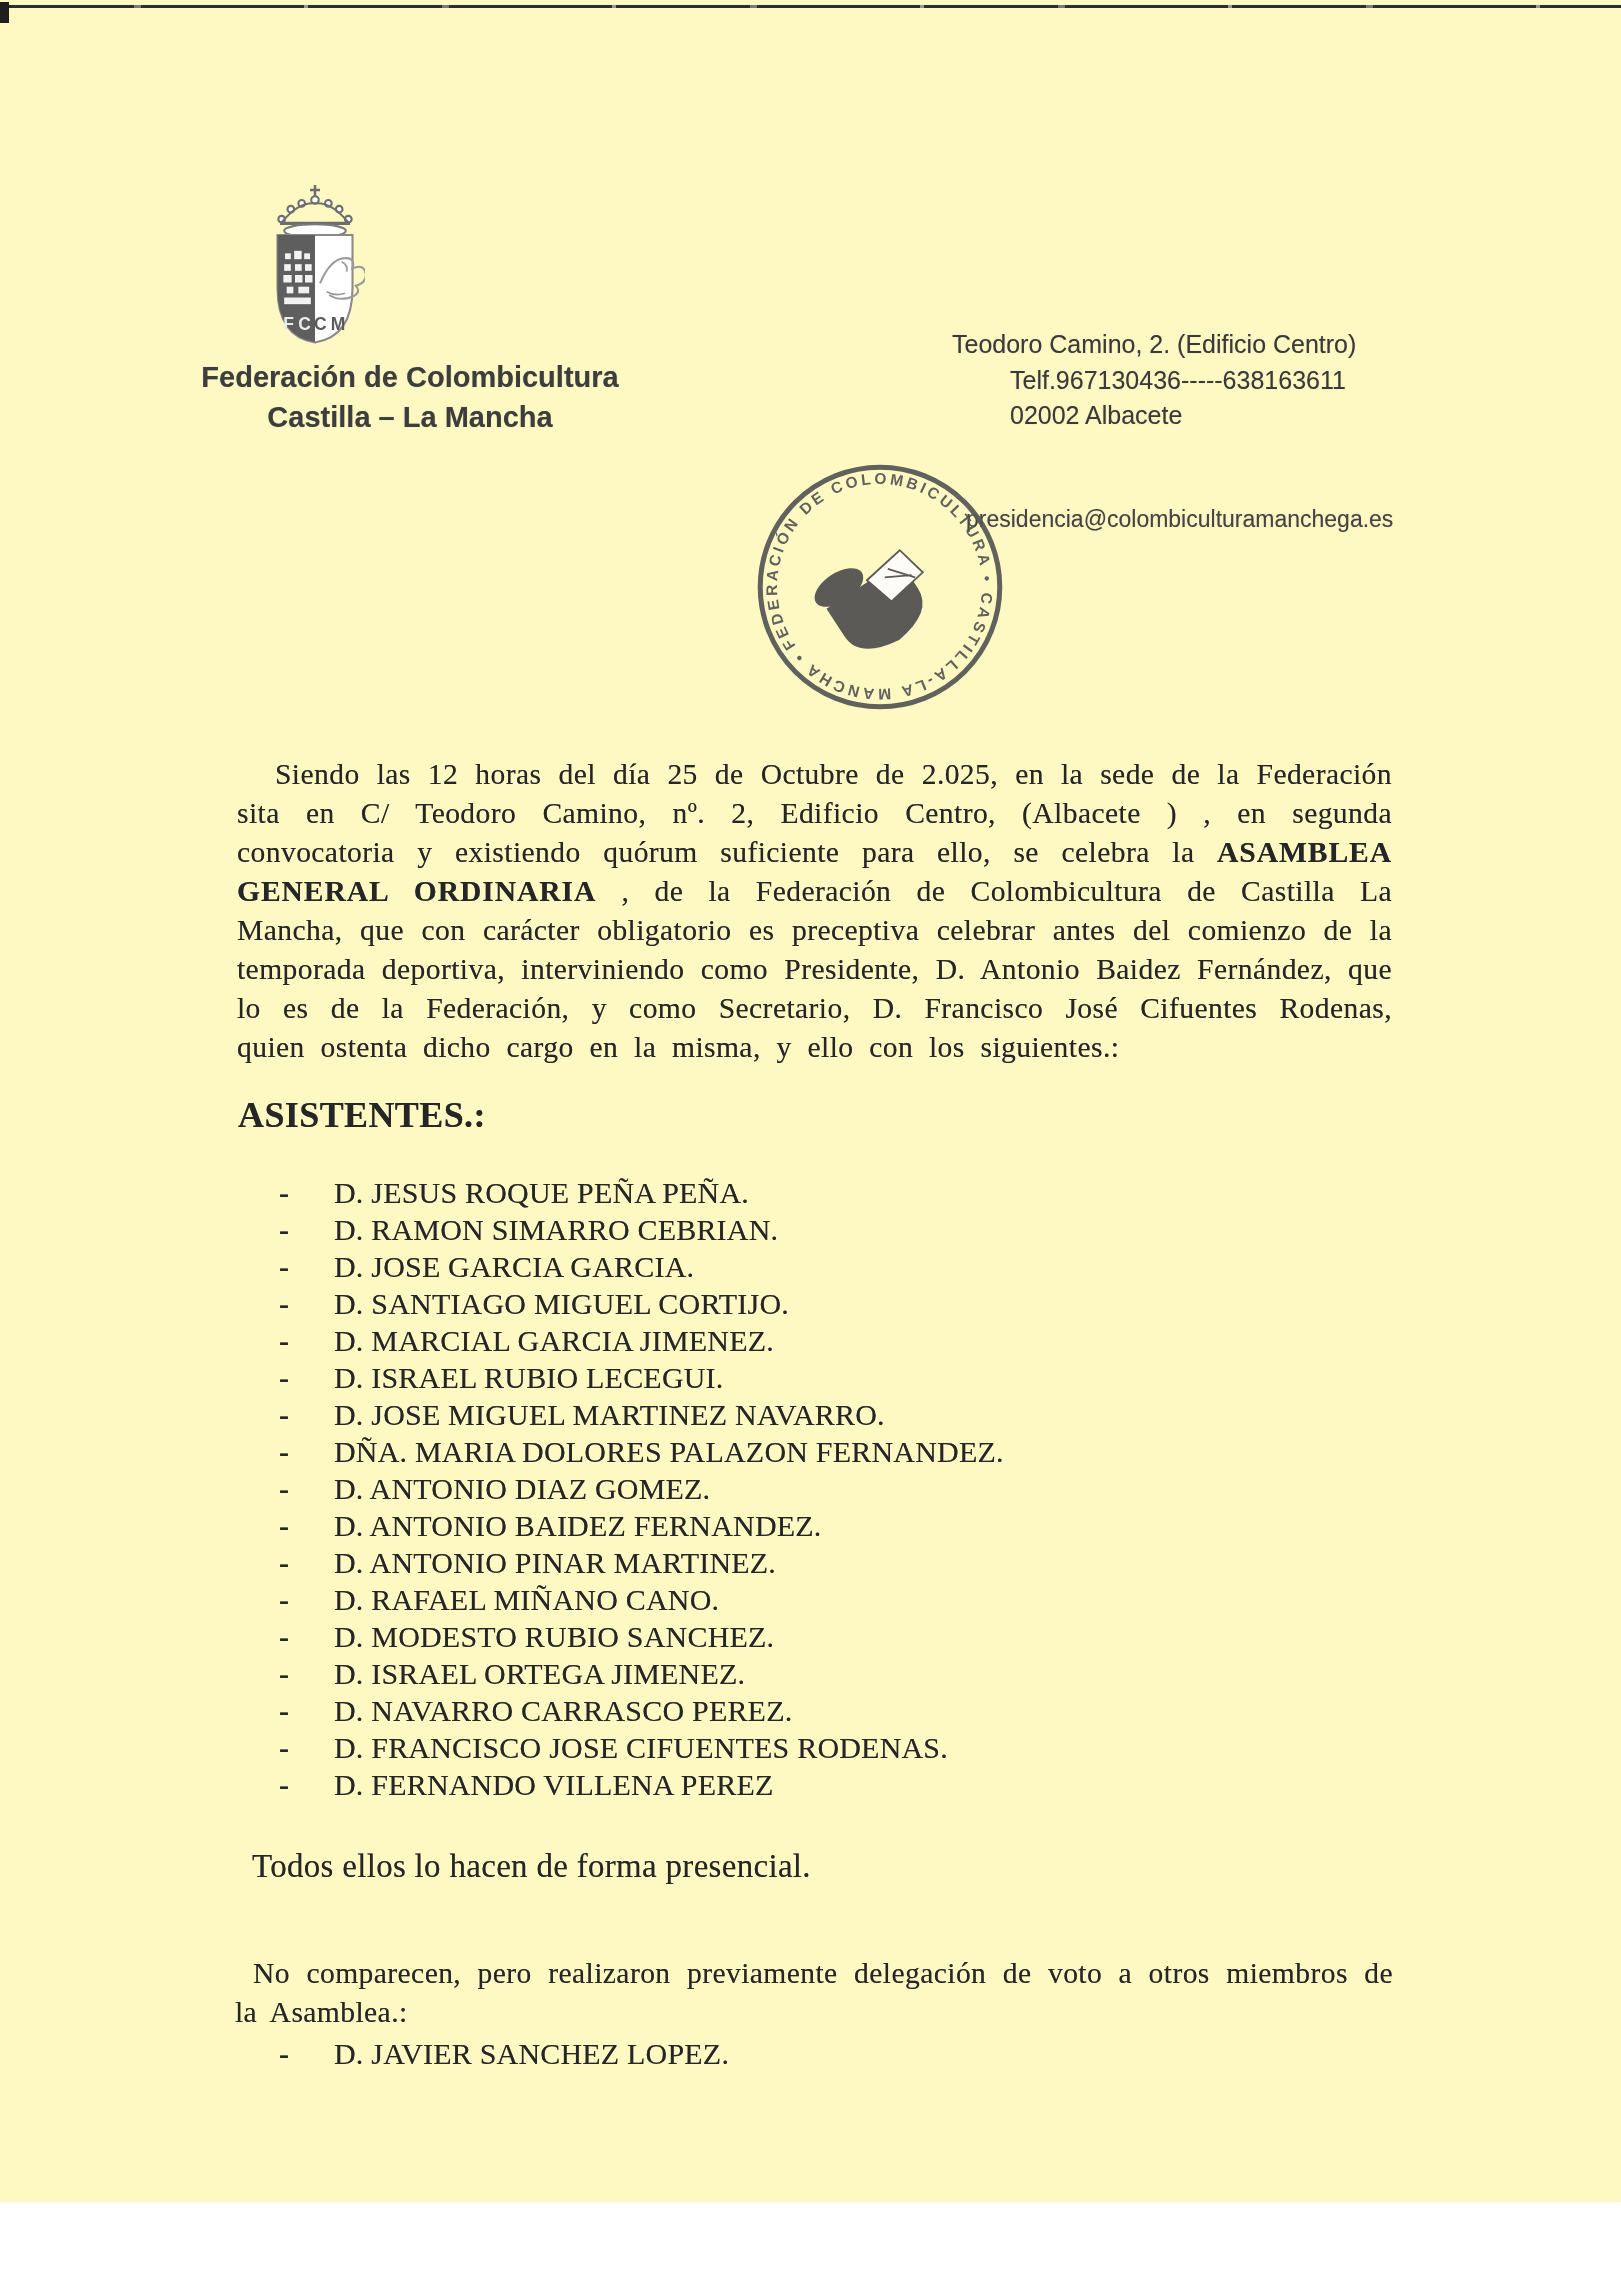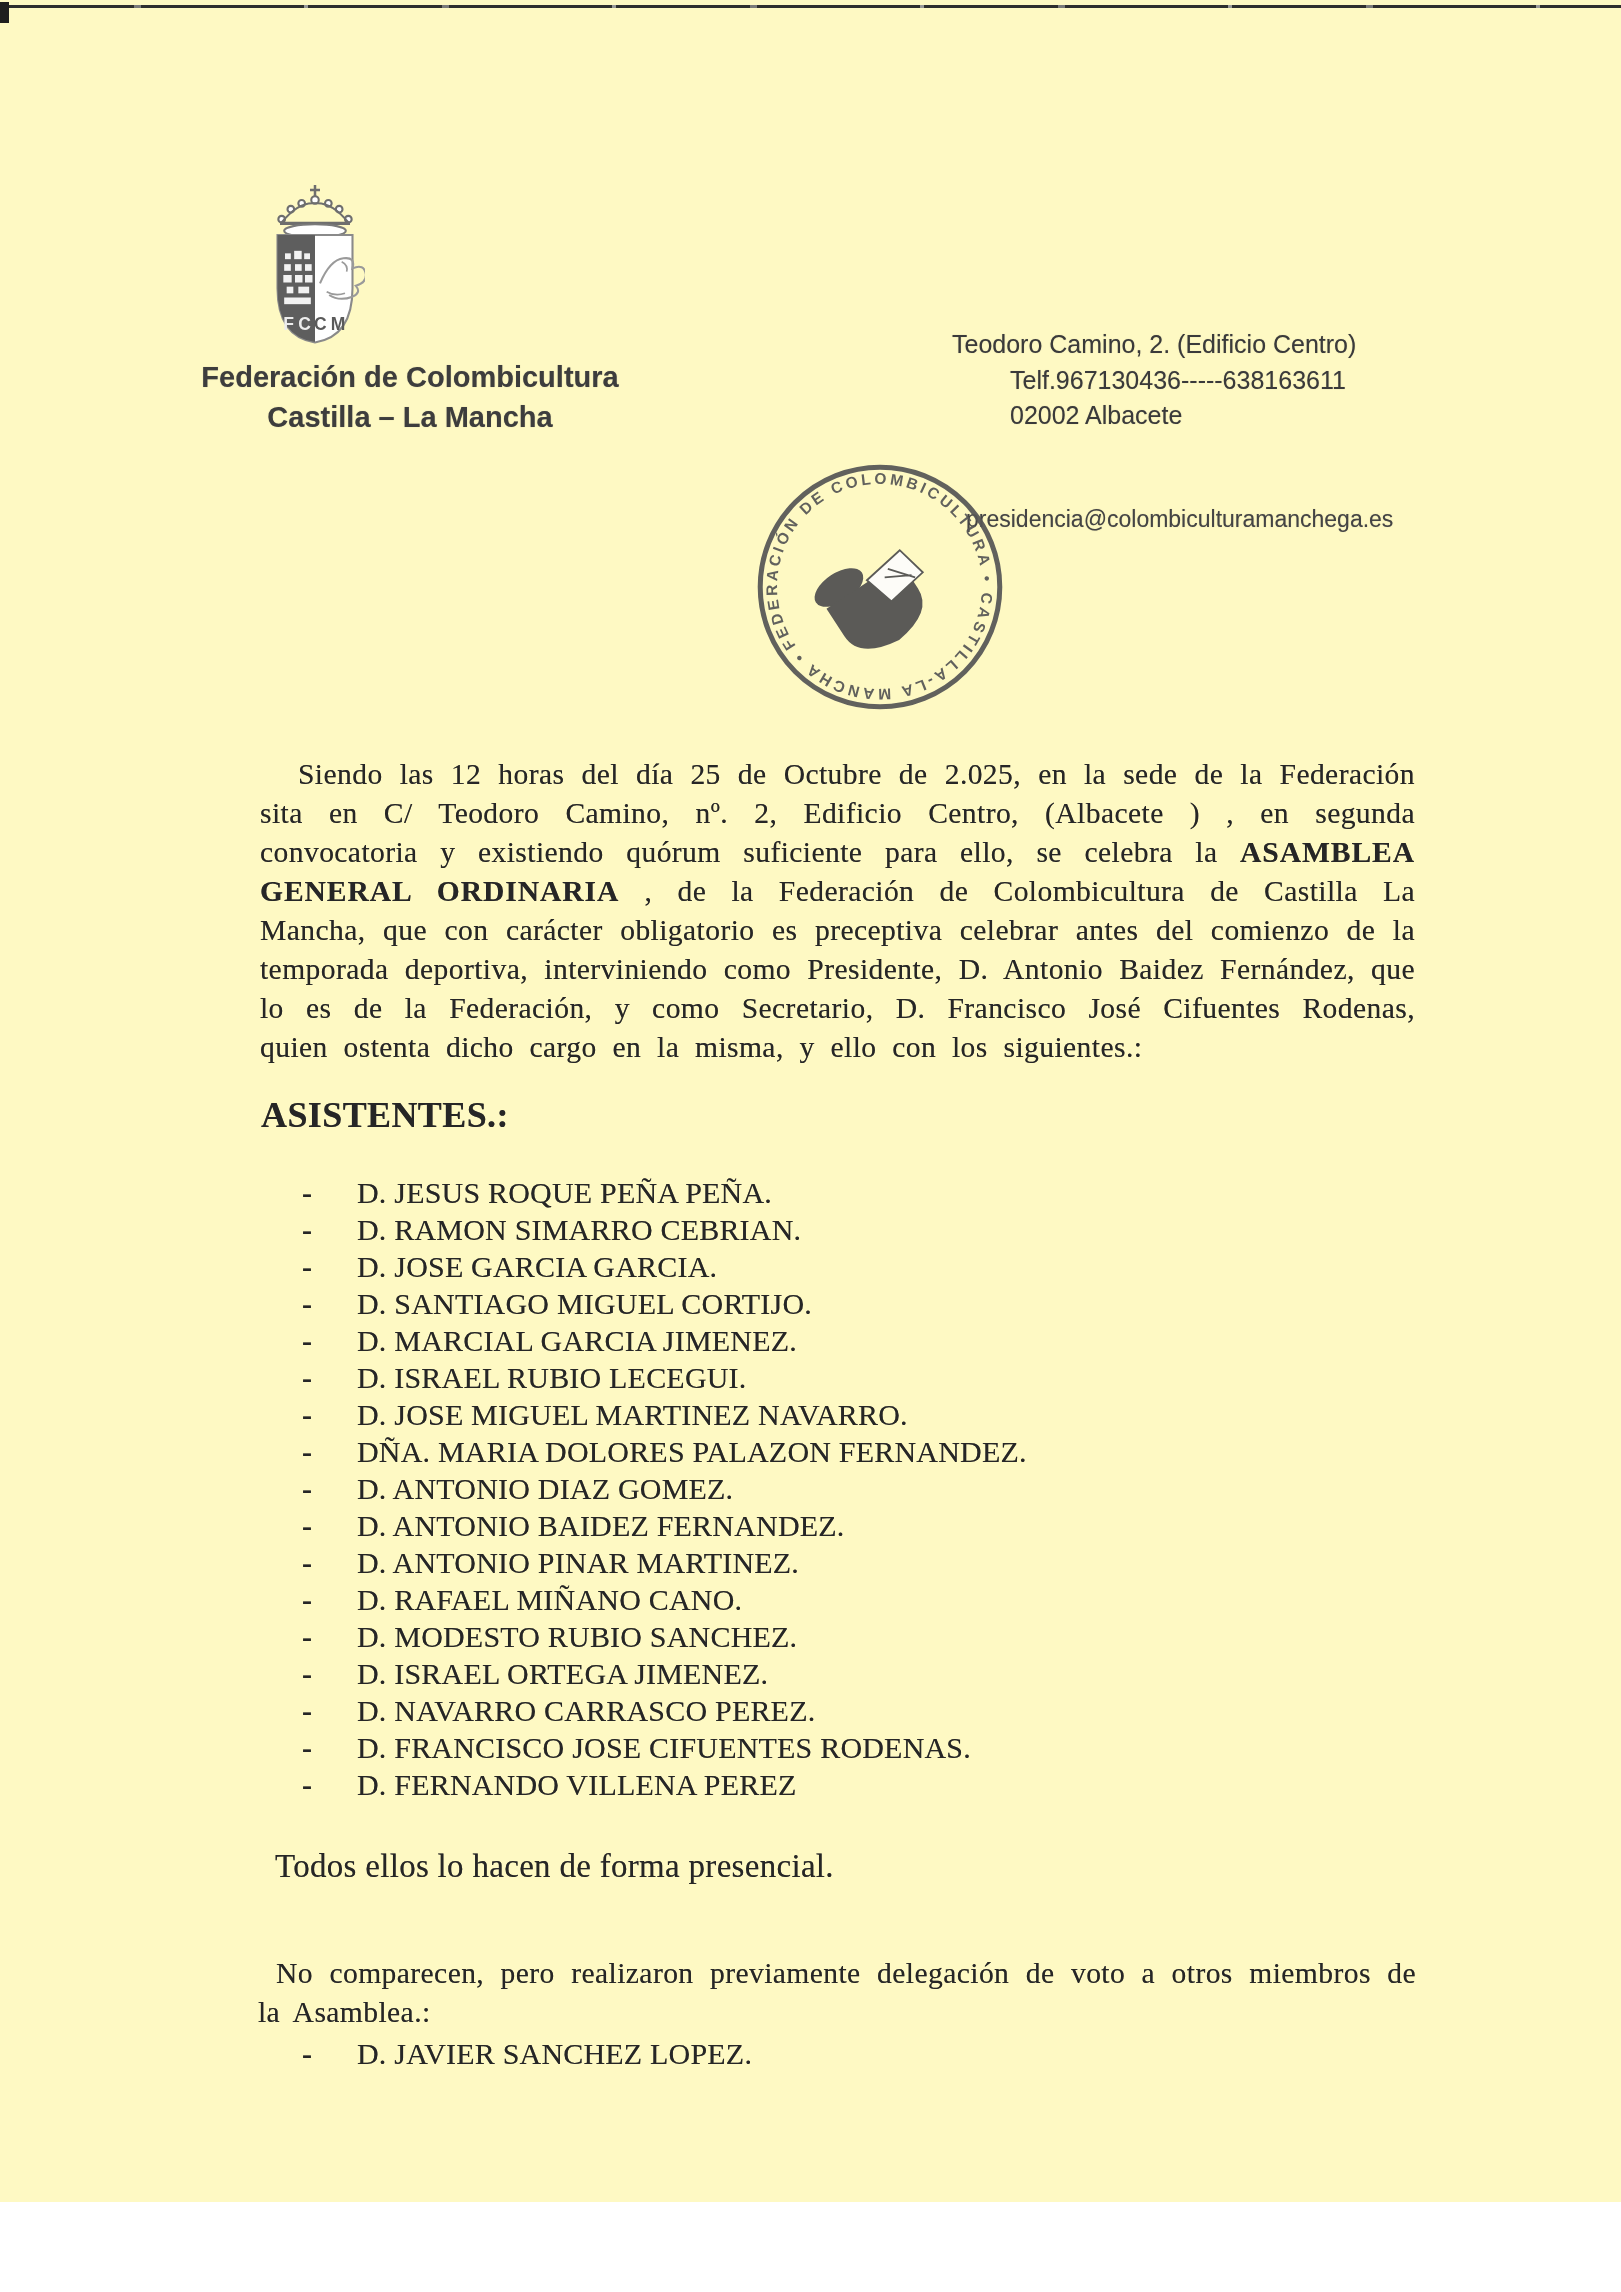--- a/index.html
+++ b/index.html
@@ -19,21 +19,21 @@
     font-family:"Liberation Sans",sans-serif;font-weight:bold;font-size:29px;line-height:40px;color:#3d3d3d;
     text-shadow:0 0 0.9px rgba(60,60,60,.4);}
   .sans-line{position:absolute;font-family:"Liberation Sans",sans-serif;color:#3a3a3a;white-space:nowrap;
     text-shadow:0 0 0.9px rgba(60,60,60,.35);}
   .addr1{left:952px;top:330px;font-size:25px;}
   .addr2{left:1010px;top:366px;font-size:25px;}
   .addr3{left:1010px;top:401px;font-size:25px;}
   .email{left:966px;top:471px;font-size:23px;color:#444;margin-top:35px;}
   .stamp{position:absolute;left:752px;top:459px;width:256px;height:256px;opacity:.93;}
   
-  .scan-text{text-shadow:0 0 0.5px rgba(40,40,40,.55);margin-left:23px;}
+  .scan-text{text-shadow:0 0 0.5px rgba(40,40,40,.55);}
   .intro{position:absolute;left:237px;top:725px;width:1155px;
     font-size:29.6px;line-height:39px;text-align:justify;text-indent:38px;
     word-spacing:8px;letter-spacing:0.4px;}
   .intro strong{letter-spacing:0.9px;}
   .attendees-title{position:absolute;left:238px;top:1094px;font-size:36px;font-weight:bold;letter-spacing:0.4px;}
   .list{position:absolute;left:279px;}
   .attendees-pos{top:1176px;}
   .delegated-pos{top:2037px;}
   .attendee{display:flex;height:37px;font-size:30px;letter-spacing:0.2px;}
   .attendee .marker{width:55px;font-weight:bold;}

